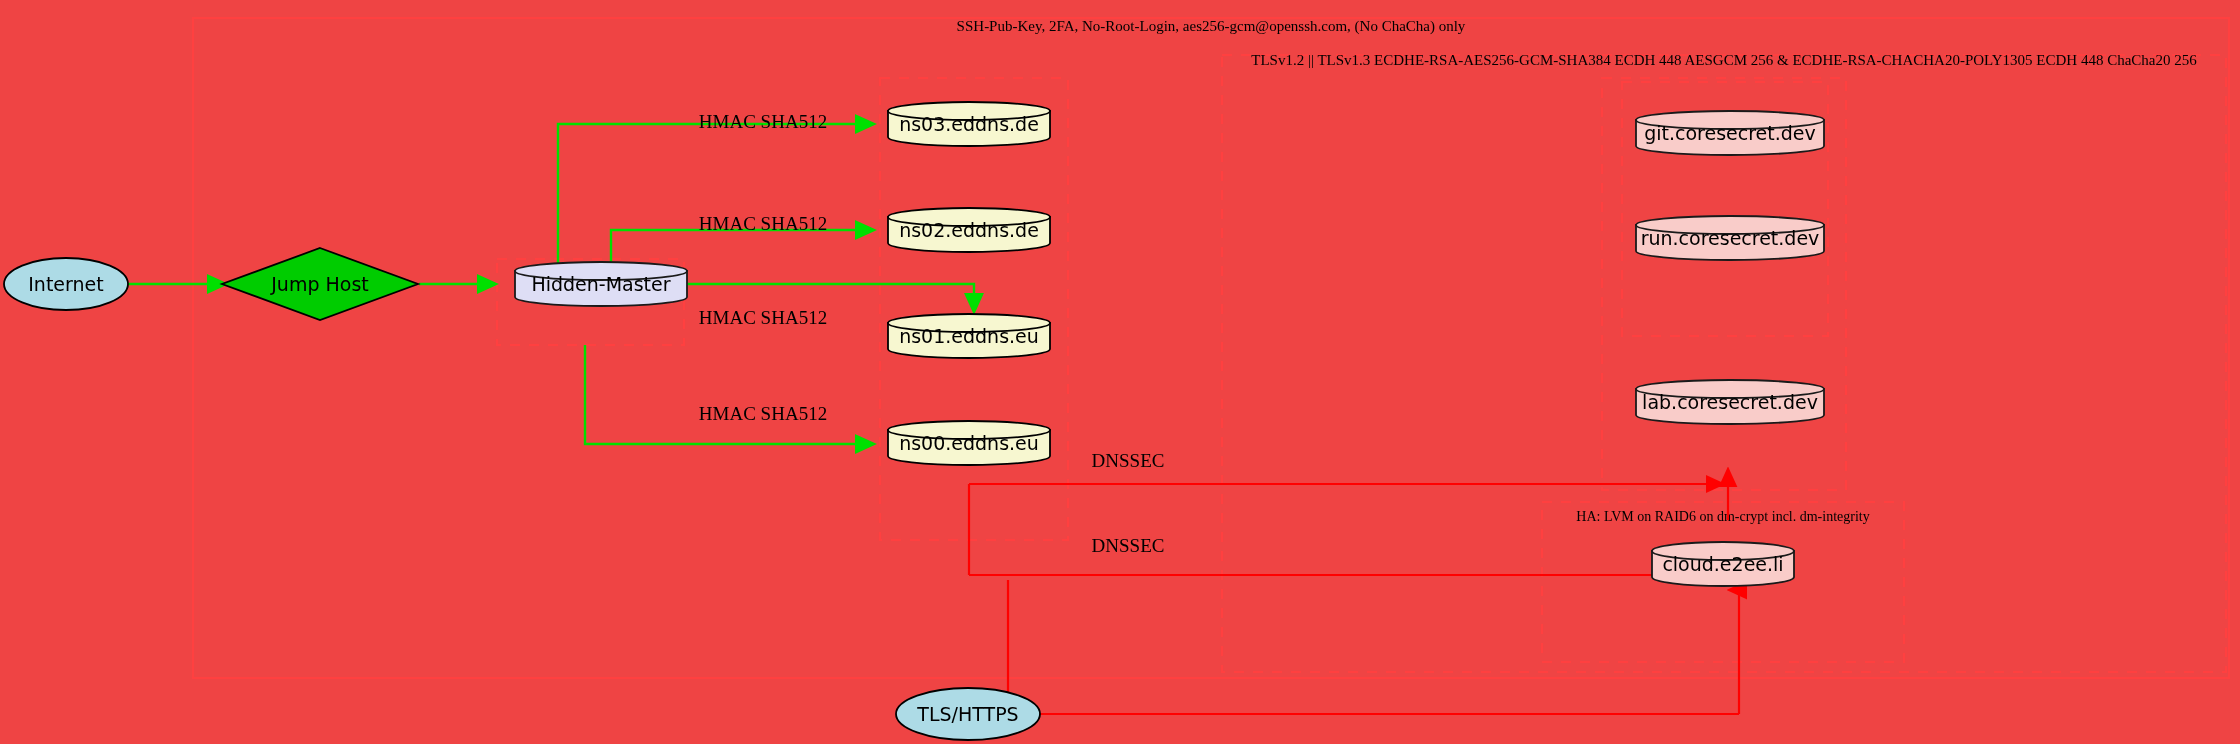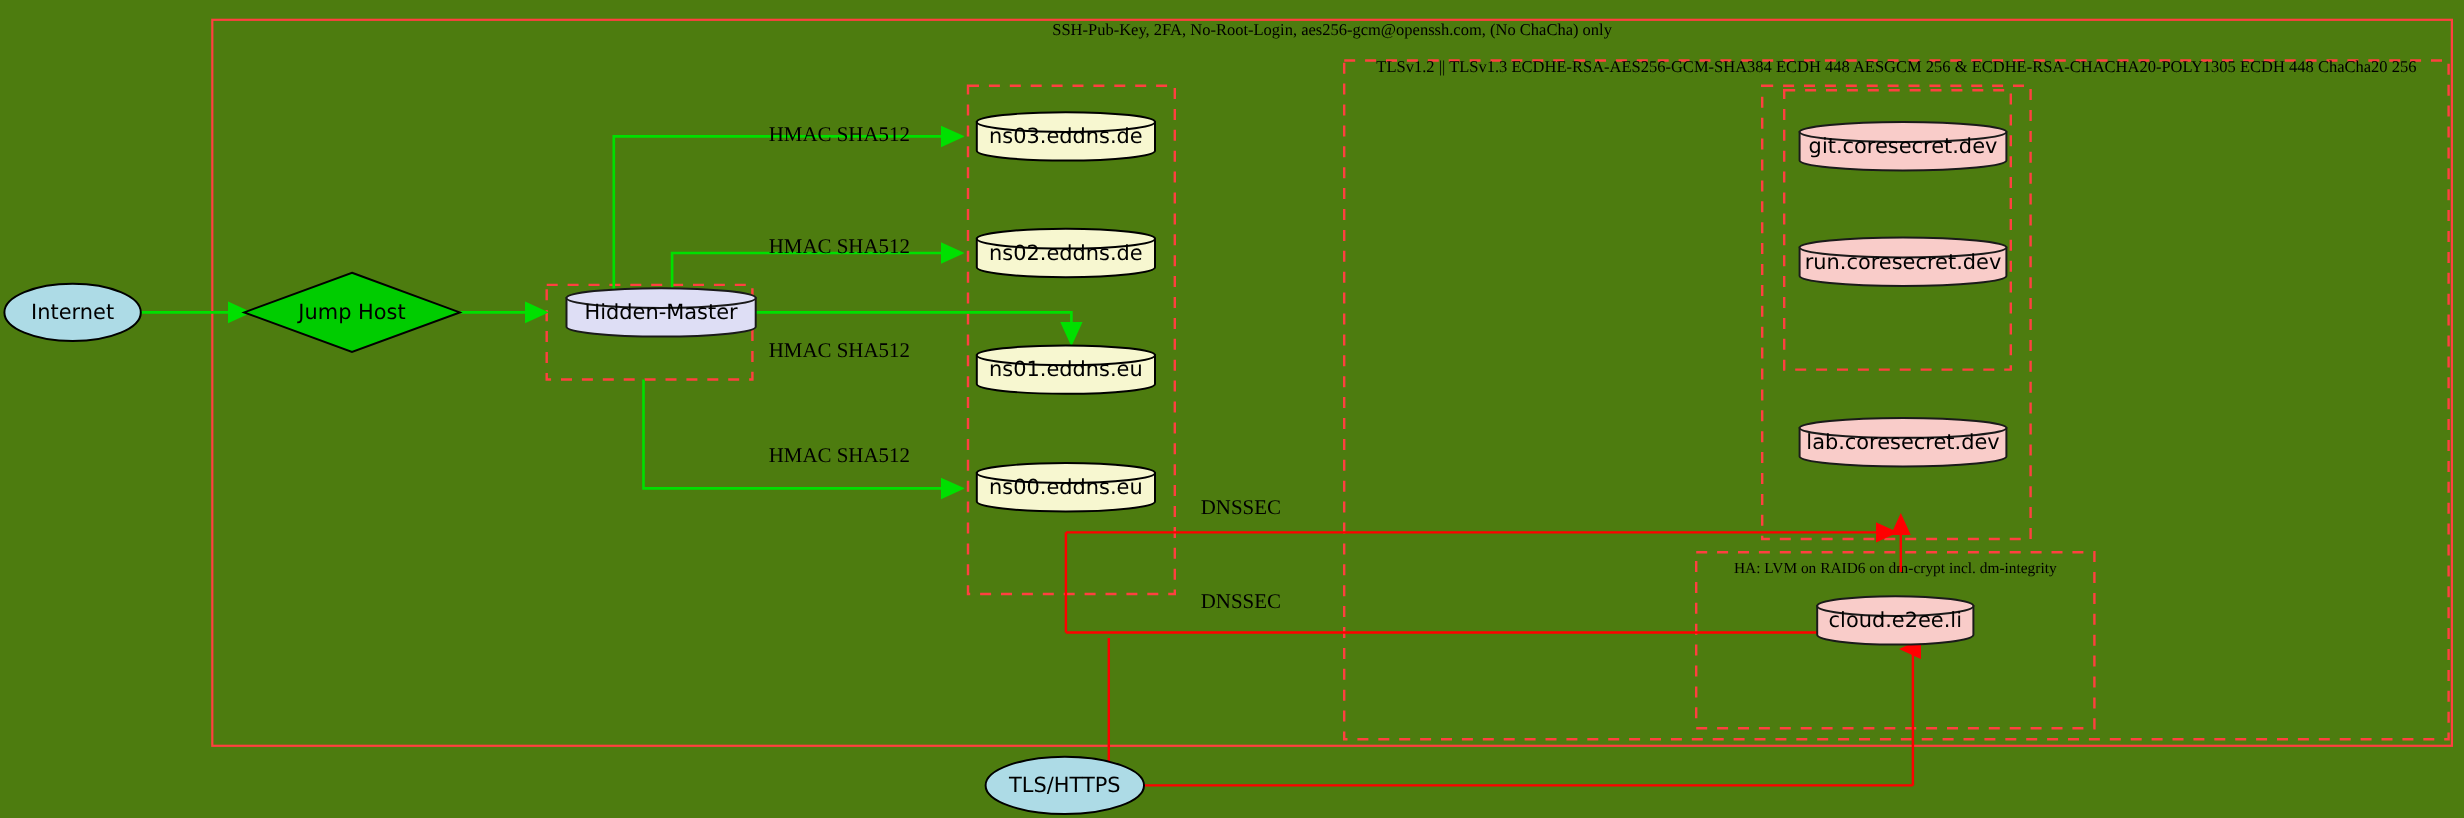--- a/index.html
+++ b/index.html
@@ -4,21 +4,21 @@
 <style>
   html, body {
     margin: 0;
     padding: 0;
     background: #ffffff;
   }
   #diagram-root {
     position: relative;
     width: 2240px;
     height: 744px;
-    background: #4d7c0f;
+    background: #ef4444;
     font-family: "Liberation Sans", sans-serif;
     overflow: hidden;
     text-align: center;
   }
   svg#diagram-svg {
     position: absolute;
     top: 0;
     left: 0;
     width: 2240px;
     height: 744px;

